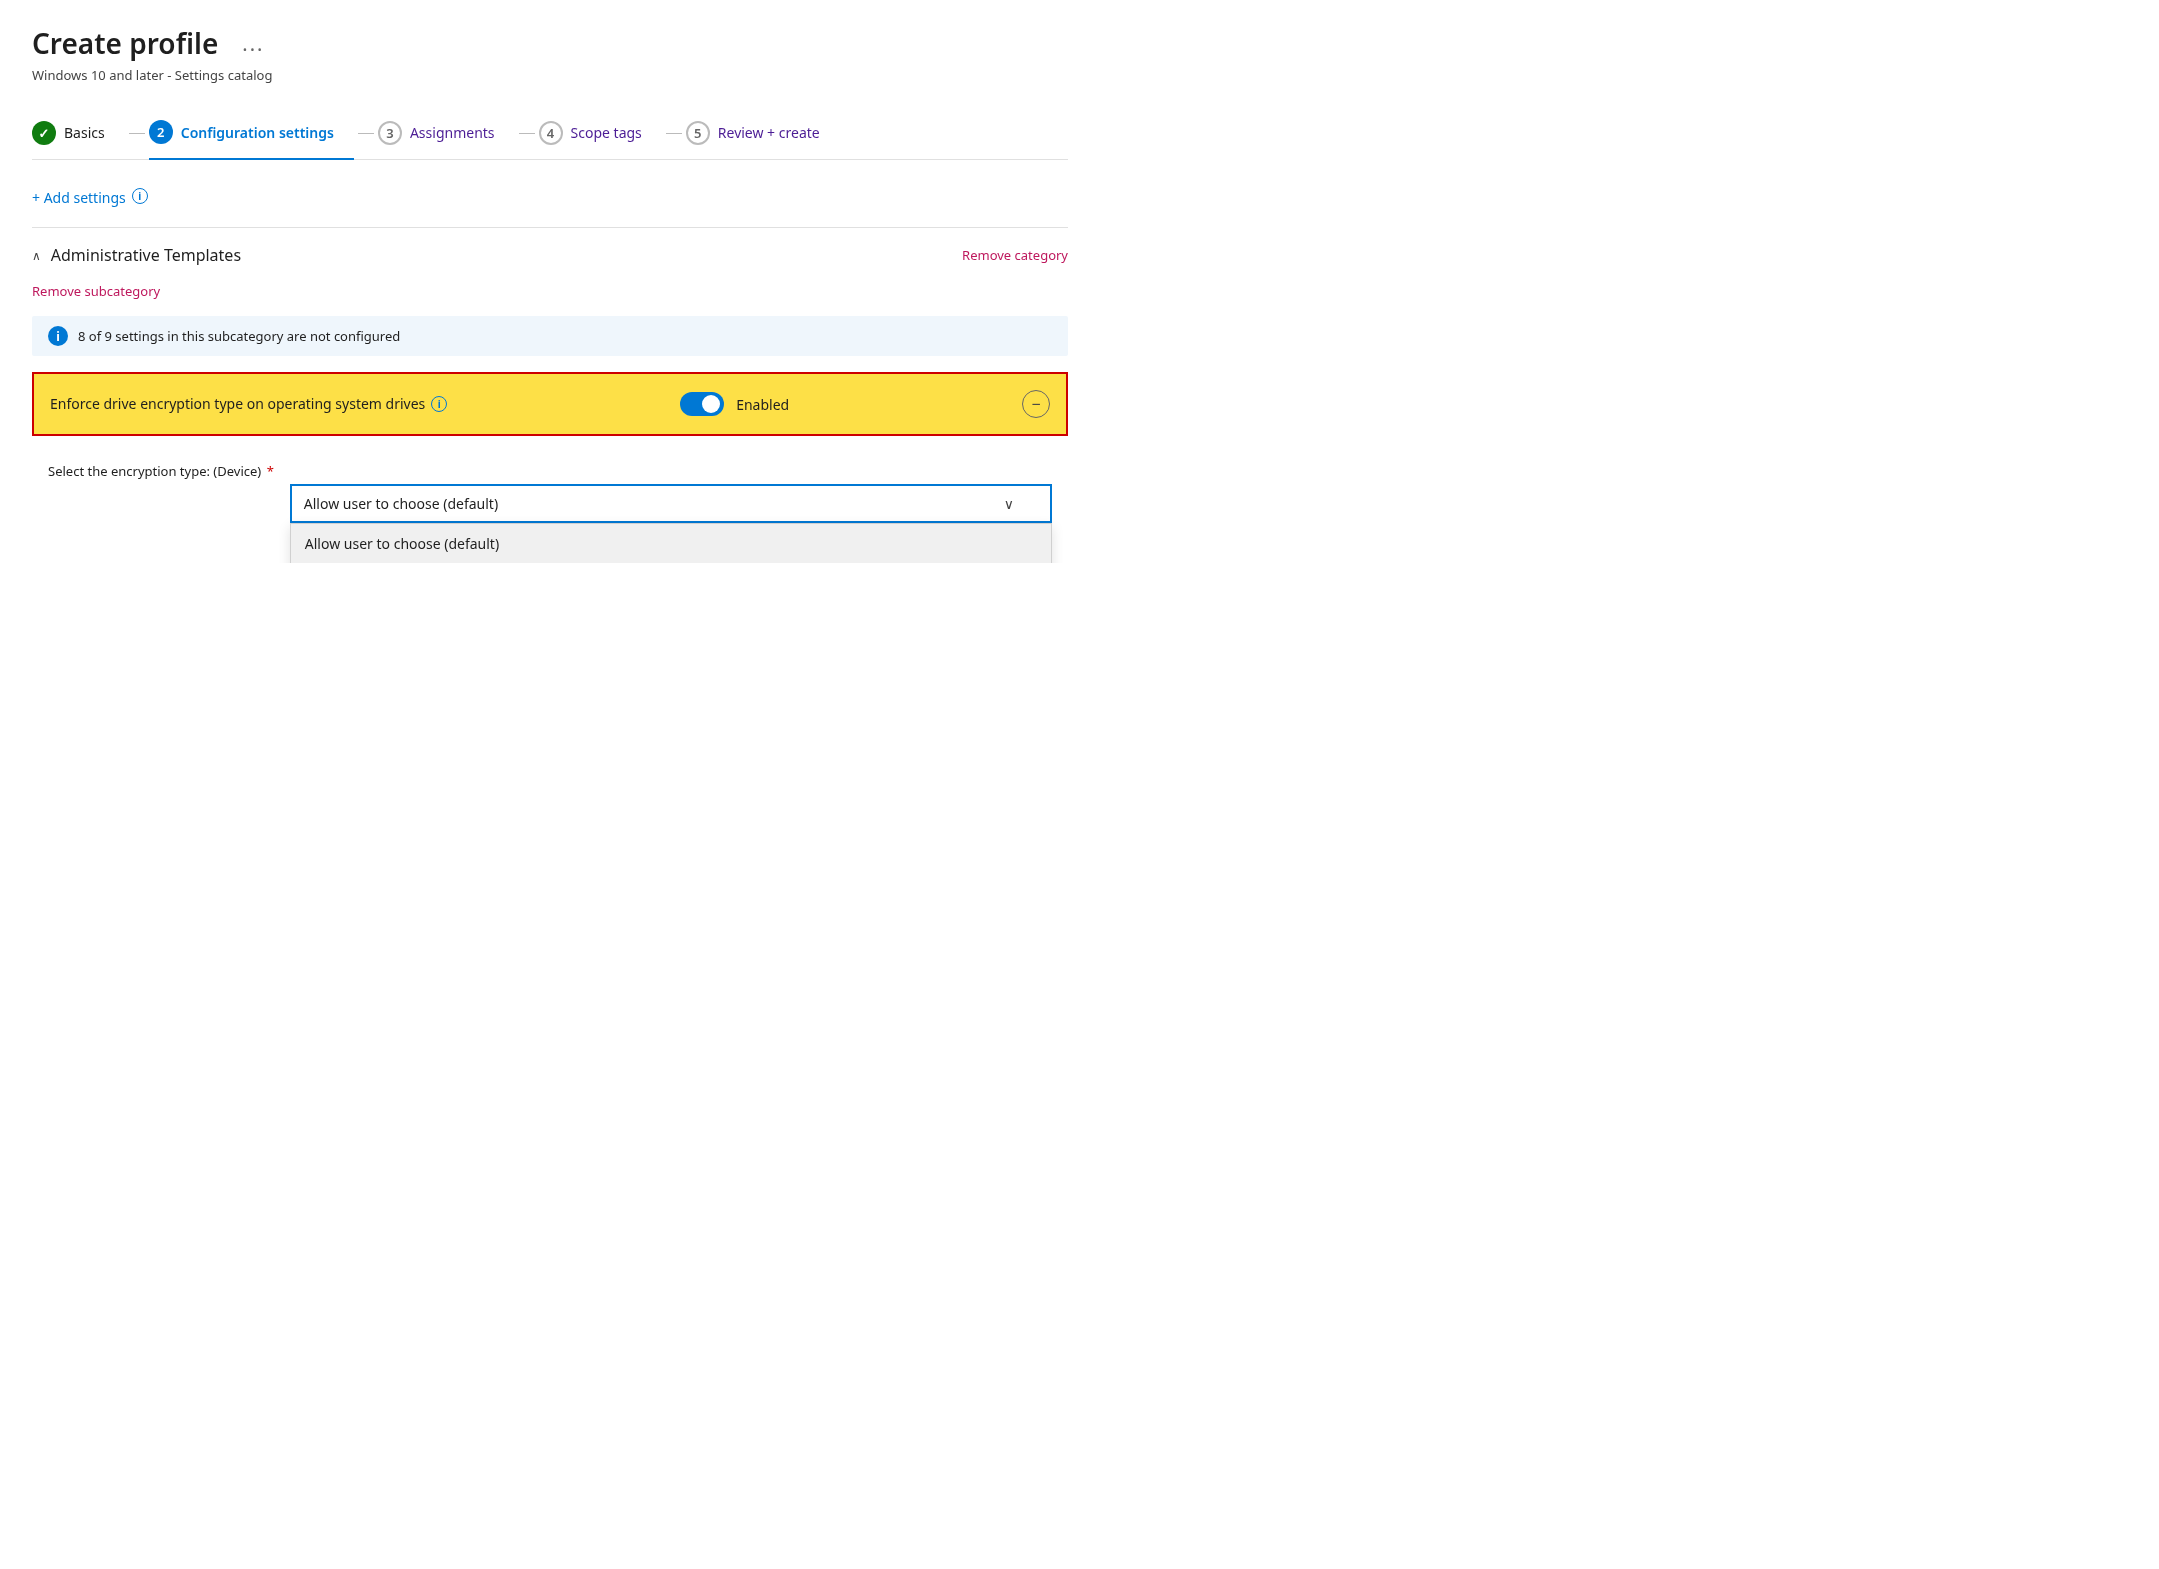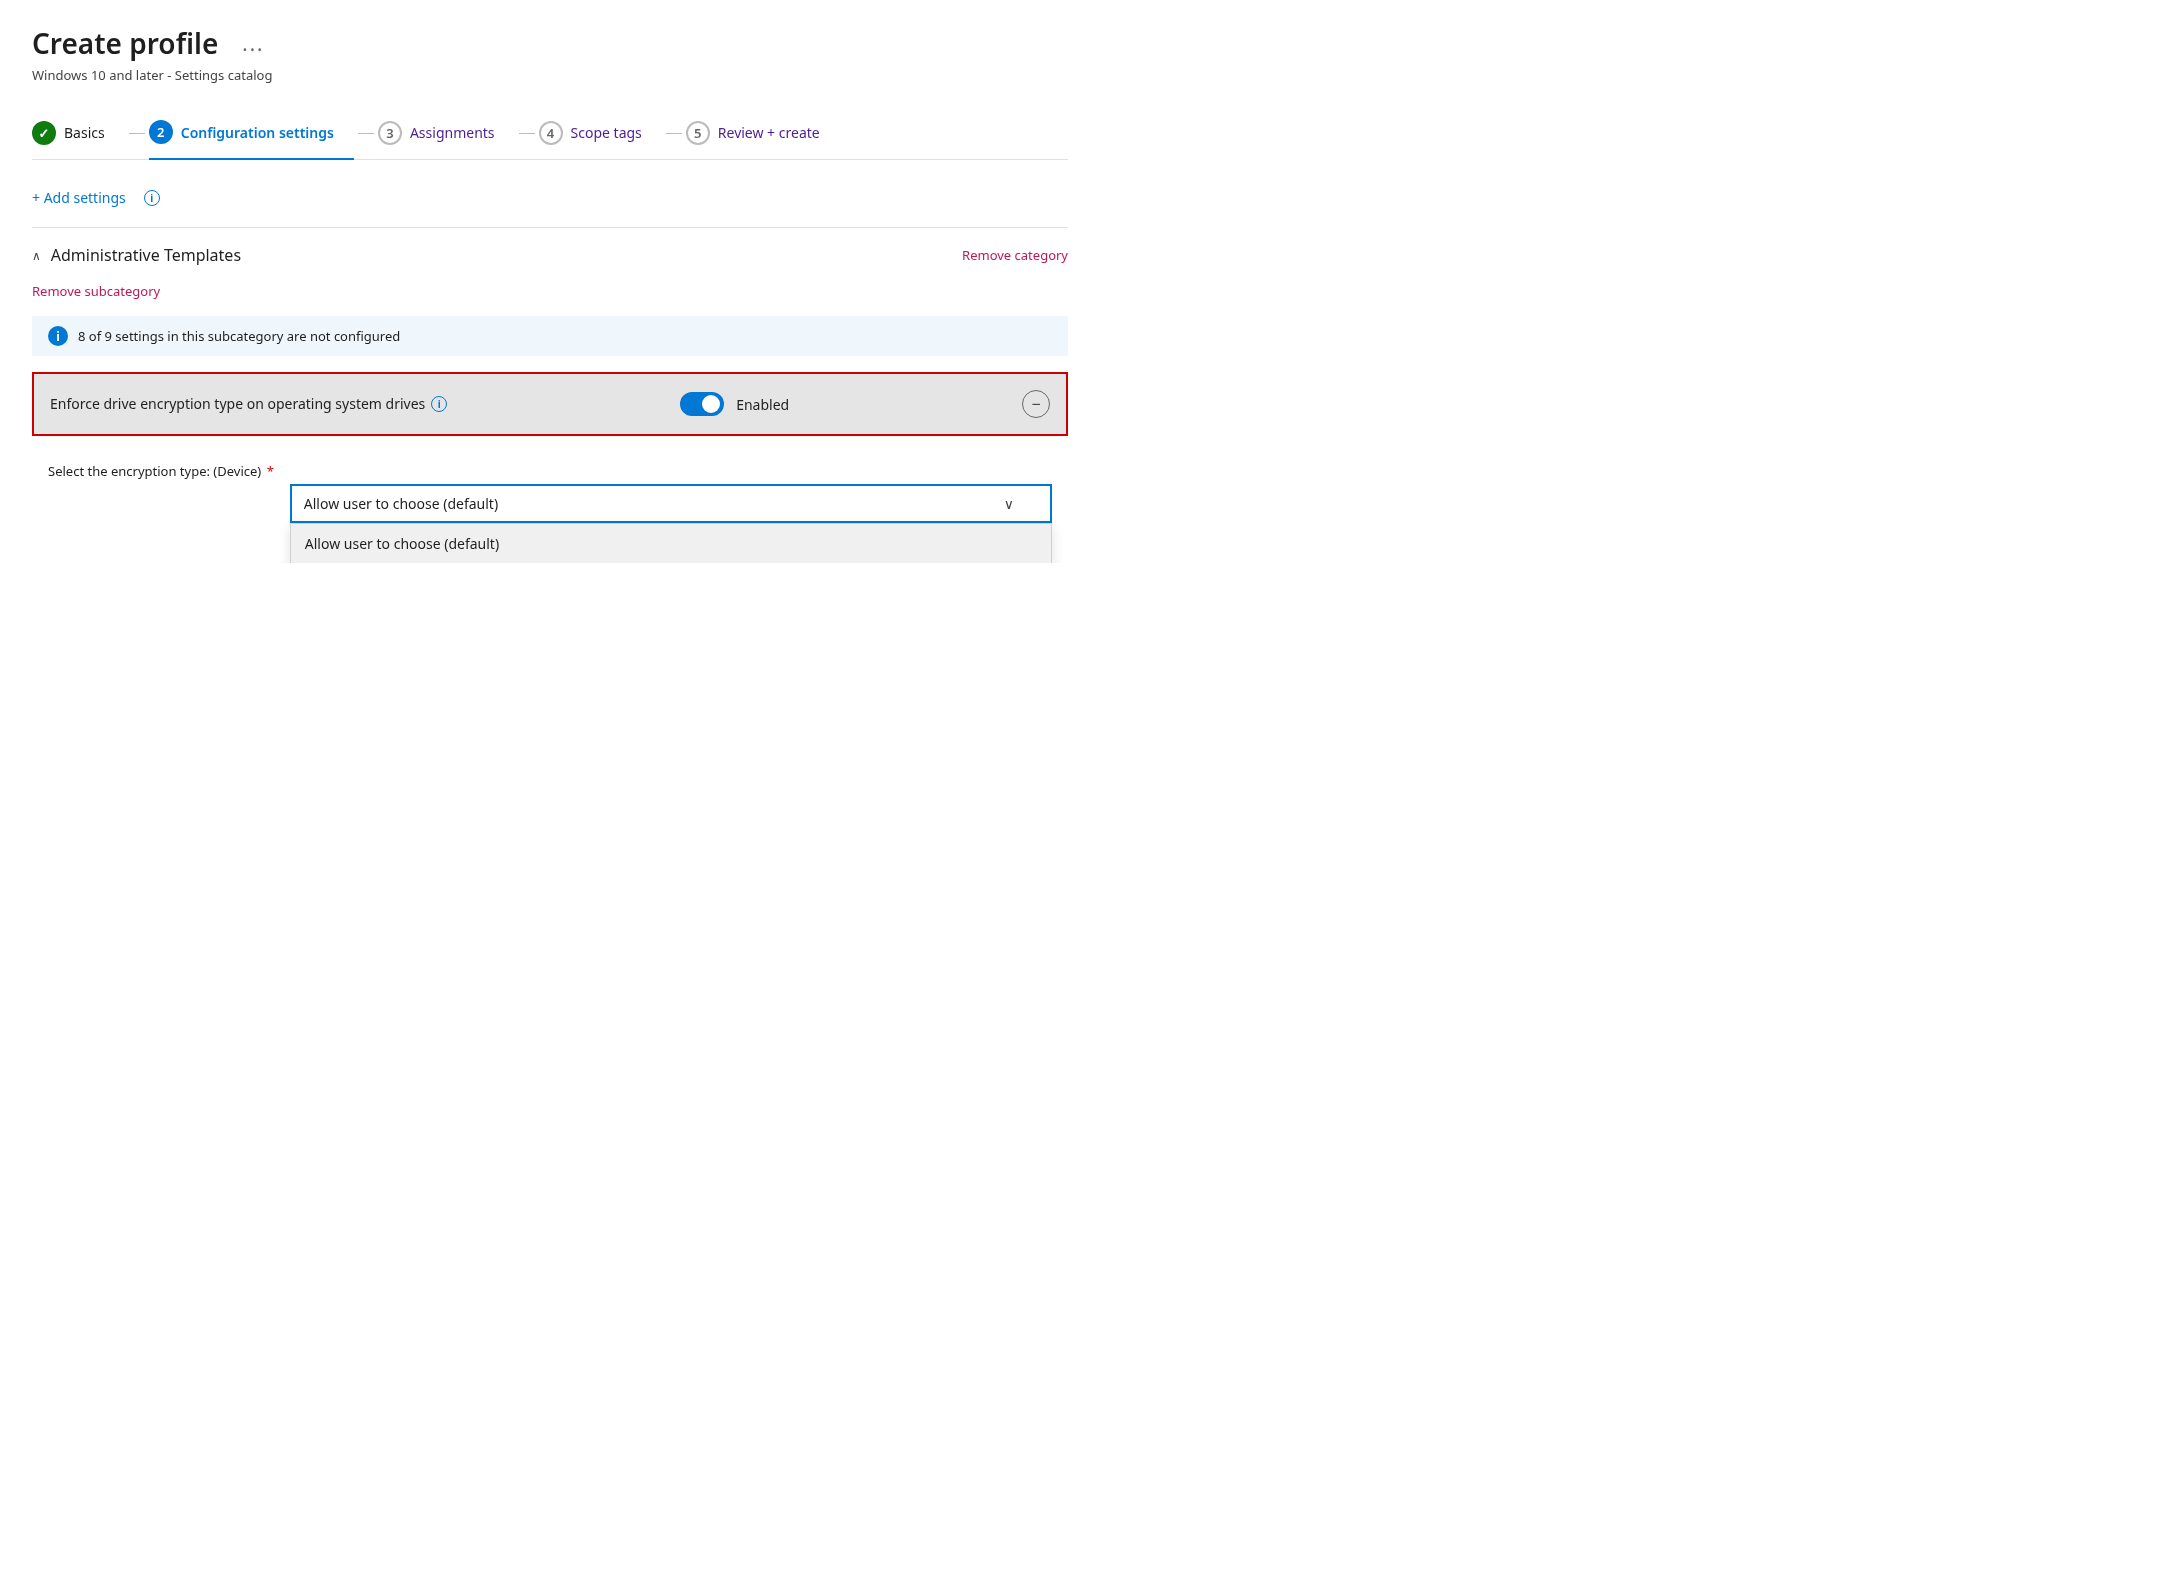--- a/index.html
+++ b/index.html
@@ -102,22 +102,21 @@
       background: #bbb;
       margin: 0 4px;
     }
 
     
     .add-settings-link {
       color: #0078d4;
       font-size: 14px;
       cursor: pointer;
       display: flex;
-      align-items: center;
-      gap: 18px;
+      gap: 6px;
       margin-bottom: 20px;
       text-decoration: none;
     }
     .info-circle {
       width: 16px;
       height: 16px;
       border-radius: 50%;
       border: 1.5px solid #0078d4;
       display: inline-flex;
       align-items: center;
@@ -215,21 +214,21 @@
     }
 
     
     .setting-row {
       border: 2px solid #c00;
       padding: 16px;
       margin-bottom: 16px;
       display: flex;
       align-items: center;
       justify-content: space-between;
-      background: #e5e5e5;
+      background: #fde047;
     }
     .setting-left {
       display: flex;
       flex-direction: column;
       gap: 4px;
     }
     .setting-name {
       font-size: 14px;
       color: #1f1f1f;
       max-width: 380px;

